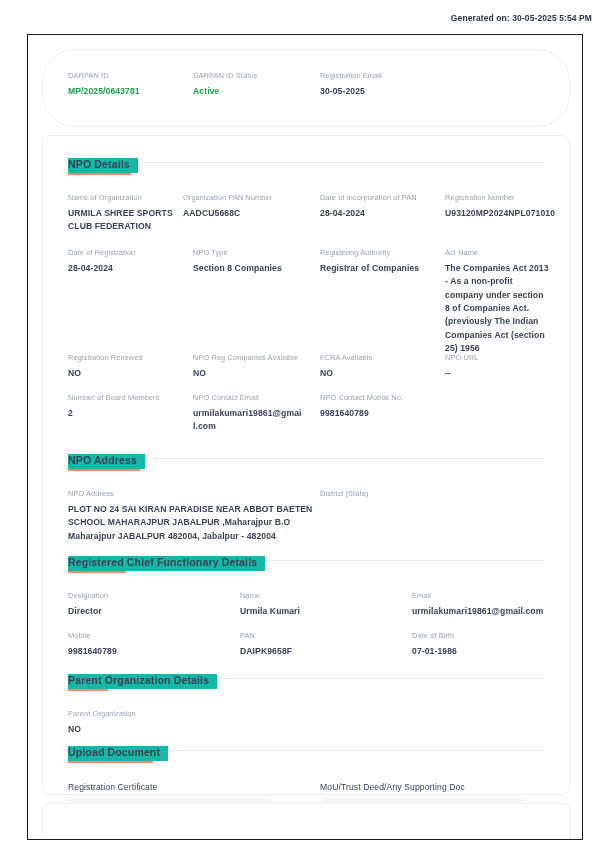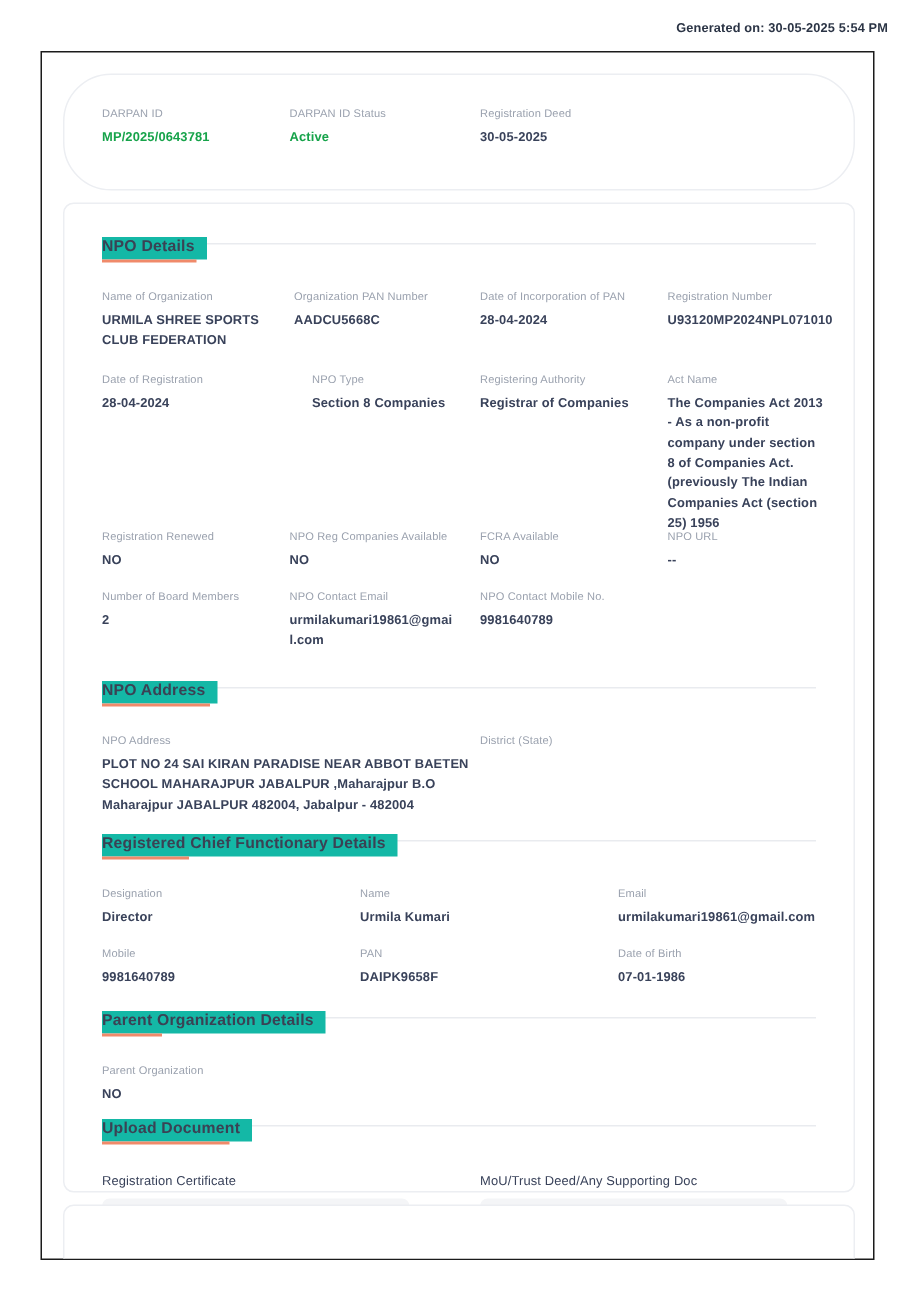--- a/index.html
+++ b/index.html
@@ -159,21 +159,21 @@
       <div class="fields" style="top:22px;">
         <div class="field" style="left:0px; width:120px;">
           <div class="f-label">DARPAN ID</div>
           <div class="f-value green">MP/2025/0643781</div>
         </div>
         <div class="field" style="left:125px; width:120px;">
           <div class="f-label">DARPAN ID Status</div>
           <div class="f-value green">Active</div>
         </div>
         <div class="field" style="left:252px; width:140px;">
-          <div class="f-label">Registration Deed</div>
+          <div class="f-label">Registration Email</div>
           <div class="f-value">30-05-2025</div>
         </div>
       </div>
     </div>
   </div>
 
   <div class="card card-main-block">
     <div class="inner">
 
       <div class="section" style="top:22px;">
@@ -182,40 +182,40 @@
           <div class="sec-head-title">NPO Details</div>
         </div>
         <div class="sec-underline" style="width:63px;"></div>
       </div>
 
       <div class="fields" style="top:58px;">
         <div class="field" style="left:0px; width:120px;">
           <div class="f-label">Name of Organization</div>
           <div class="f-value">URMILA SHREE SPORTS CLUB FEDERATION</div>
         </div>
-        <div class="field" style="left:128px; width:120px;">
+        <div class="field" style="left:115px; width:120px;">
           <div class="f-label">Organization PAN Number</div>
           <div class="f-value">AADCU5668C</div>
         </div>
         <div class="field" style="left:252px; width:120px;">
           <div class="f-label">Date of Incorporation of PAN</div>
           <div class="f-value">28-04-2024</div>
         </div>
         <div class="field" style="left:377px; width:110px;">
           <div class="f-label">Registration Number</div>
           <div class="f-value">U93120MP2024NPL071010</div>
         </div>
       </div>
 
       <div class="fields" style="top:113px;">
         <div class="field" style="left:0px; width:120px;">
           <div class="f-label">Date of Registration</div>
           <div class="f-value">28-04-2024</div>
         </div>
-        <div class="field" style="left:125px; width:120px;margin-left:15px;">
+        <div class="field" style="left:125px; width:120px;">
           <div class="f-label">NPO Type</div>
           <div class="f-value">Section 8 Companies</div>
         </div>
         <div class="field" style="left:252px; width:120px;">
           <div class="f-label">Registering Authority</div>
           <div class="f-value">Registrar of Companies</div>
         </div>
         <div class="field" style="left:377px; width:105px;">
           <div class="f-label">Act Name</div>
           <div class="f-value">The Companies Act 2013 - As a non-profit company under section 8 of Companies Act. (previously The Indian Companies Act (section 25) 1956</div>

